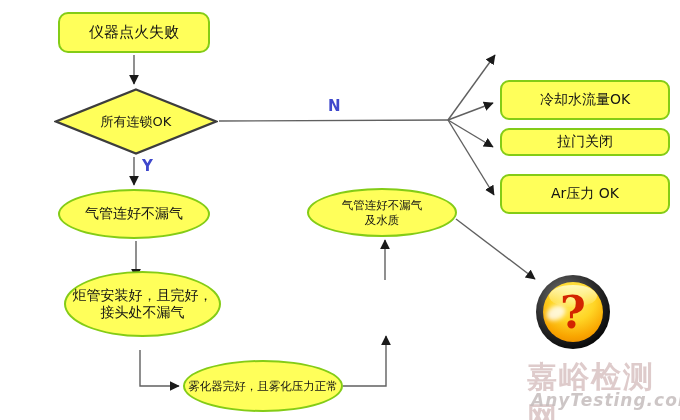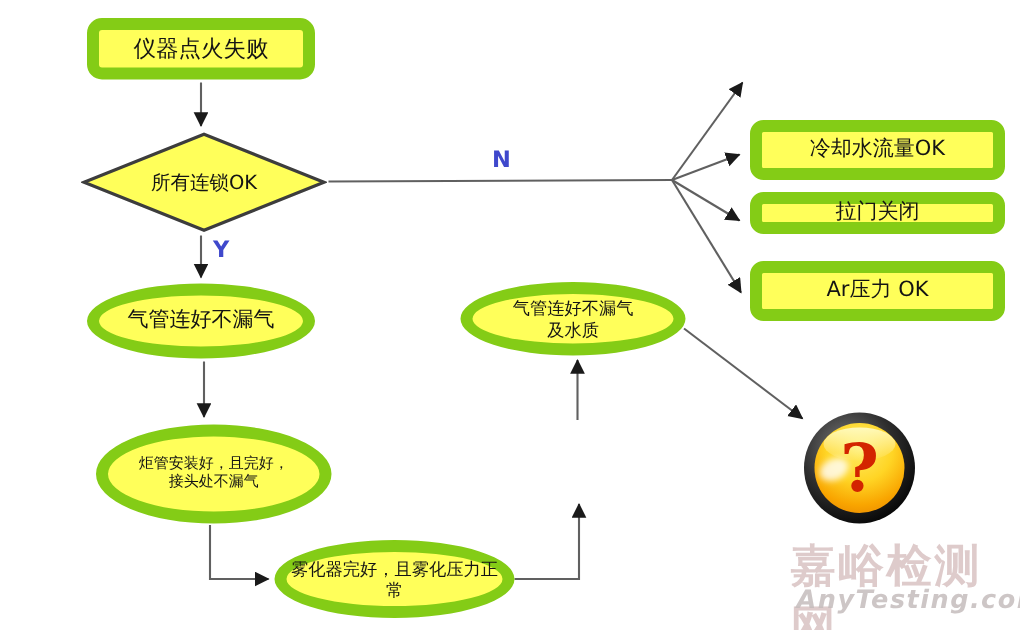--- a/index.html
+++ b/index.html
@@ -1,18 +1,18 @@
 <!DOCTYPE html>
 <html><head>
 <meta charset="utf-8">
 <style>
   html,body{margin:0;padding:0;background:#fff;}
   .stage{position:relative;width:680px;height:420px;background:#ffffff;overflow:hidden;
          font-family:"DejaVu Sans","Liberation Sans",sans-serif;color:#111;}
-  .node{position:absolute;box-sizing:border-box;background:#FFFF5A;border:8px solid #84cc16;
+  .node{position:absolute;box-sizing:border-box;background:#FFFF5A;border:2px solid #84cc16;
         display:flex;align-items:center;justify-content:center;text-align:center;
         white-space:pre-line;line-height:1.25;color:#141414;}
   .rect{border-radius:10px;font-size:15px;}
   .ellipse{border-radius:50%;}
   .check{border-radius:9px;font-size:14px;}
   .diamond-wrap{position:absolute;left:54px;top:88px;width:164px;height:67px;}
   .diamond-wrap svg{position:absolute;left:0;top:0;}
   .diamond-label{position:absolute;inset:0;display:flex;align-items:center;justify-content:center;
         font-size:13px;color:#141414;}
   .edge-label{position:absolute;color:#3f48cc;font-size:15px;font-weight:bold;}
@@ -69,21 +69,21 @@
       <polygon points="82,1.5 162,33.5 82,65.5 2,33.5" fill="#FFFF5A" stroke="#3d3d3d" stroke-width="2.2"></polygon>
     </svg>
     <div class="diamond-label">所有连锁OK</div>
   </div>
 
   <div class="edge-label" style="left:142px;top:157px;">Y</div>
   <div class="edge-label" style="left:328px;top:97px;">N</div>
 
   <div class="node ellipse" style="left:58px;top:189px;width:152px;height:50px;font-size:14px;">气管连好不漏气</div>
 
-  <div class="node ellipse" style="left:64px;top:283px;width:157px;height:66px;font-size:10px;">炬管安装好，且完好，
+  <div class="node ellipse" style="left:64px;top:271px;width:157px;height:66px;font-size:14px;">炬管安装好，且完好，
 接头处不漏气</div>
 
   <div class="node ellipse" style="left:183px;top:360px;width:160px;height:52px;font-size:11.5px;">雾化器完好，且雾化压力正常</div>
 
 
   <div class="node ellipse" style="left:307px;top:188px;width:150px;height:49px;font-size:11.5px;">气管连好不漏气
 及水质</div>
 
   <div class="node check" style="left:500px;top:80px;width:170px;height:40px;">冷却水流量OK</div>
   <div class="node check" style="left:500px;top:128px;width:170px;height:28px;">拉门关闭</div>

